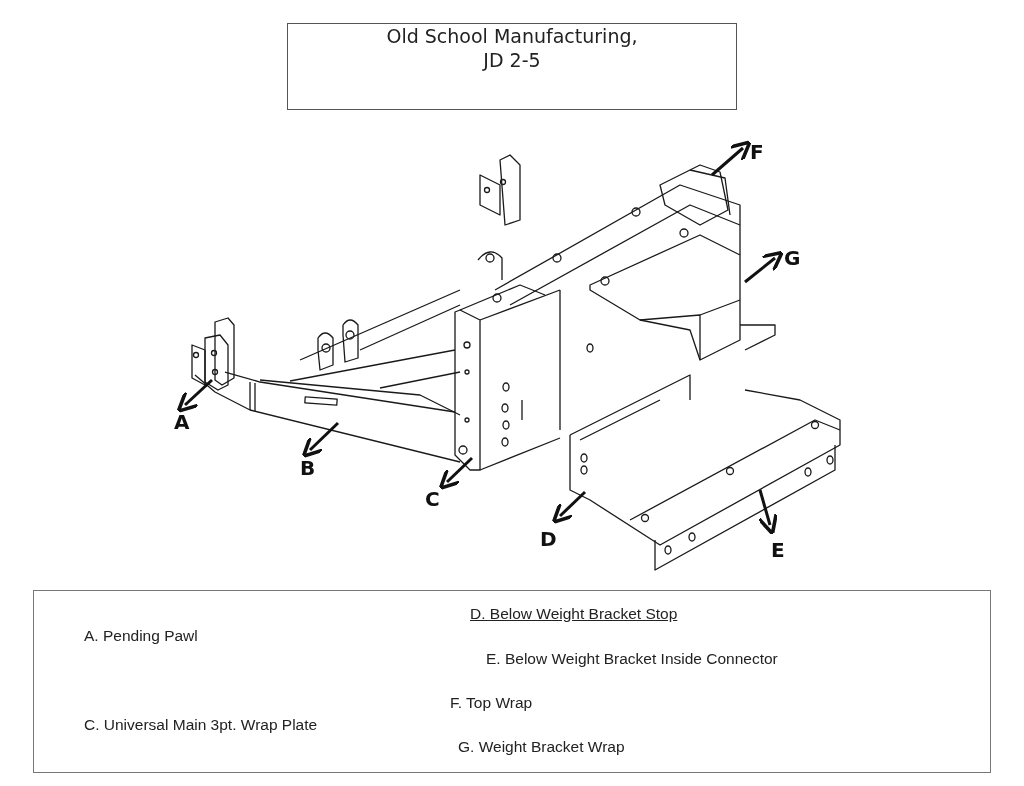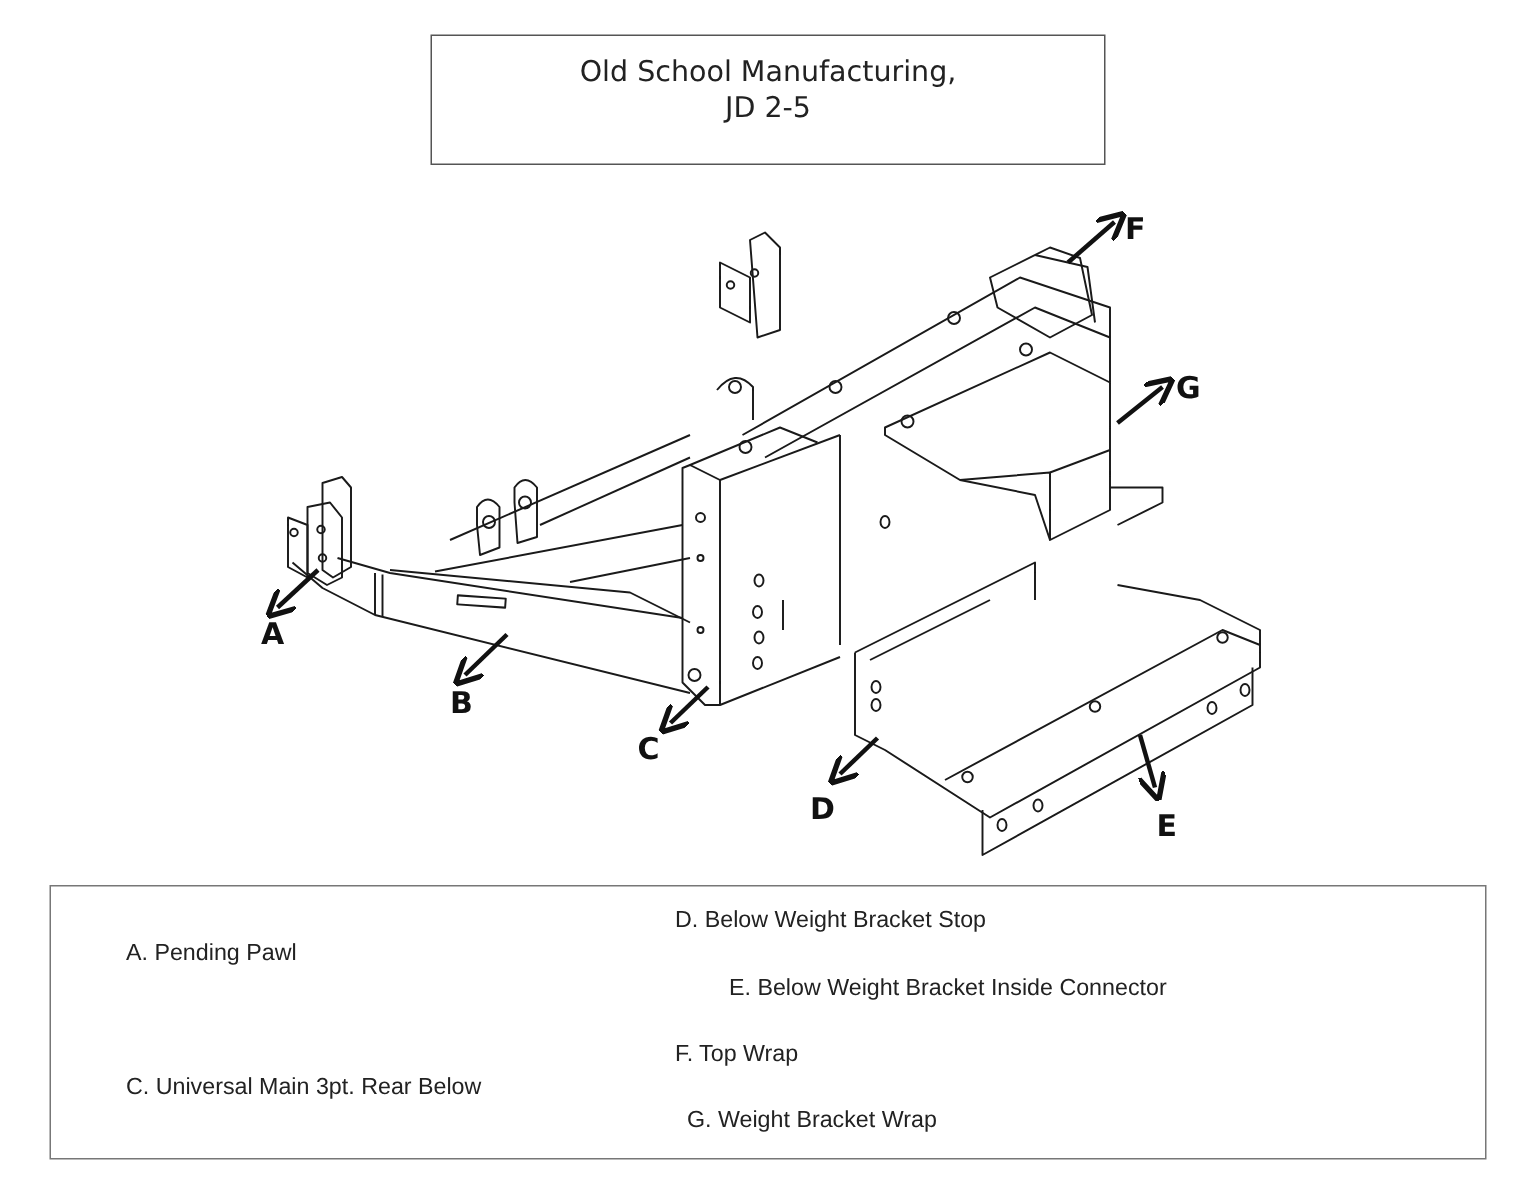--- a/index.html
+++ b/index.html
@@ -1,20 +1,20 @@
 <!DOCTYPE html>
 <html><head>
 <meta charset="utf-8">
 <style>
   html, body { margin:0; padding:0; background:#ffffff; }
   body { width:1024px; height:786px; position:relative; overflow:hidden; font-family:"DejaVu Sans", sans-serif; color:#1a1a1a; }
   .title-box {
     position:absolute; left:287px; top:23px; width:450px; height:87px;
     border:1.5px solid #555; box-sizing:border-box;
-    text-align:center; font-size:19px; line-height:24px; padding-top:12px;
+    text-align:center; font-size:19px; line-height:24px; padding-top:0;
     color:#222;
   }
   .title-box div { white-space:nowrap; }
   .drawing { position:absolute; left:0; top:115px; width:1024px; height:470px; }
   .legend-box {
     position:absolute; left:33px; top:590px; width:958px; height:183px;
     border:1.5px solid #777; box-sizing:border-box;
     font-family:"Liberation Sans", sans-serif; font-size:15.5px; color:#222;
   }
   .legend-item { position:absolute; white-space:nowrap; }
@@ -145,18 +145,18 @@
   <text class="callout-letter" x="300" y="475">B</text>
   <text class="callout-letter" x="425" y="506">C</text>
   <text class="callout-letter" x="540" y="546">D</text>
   <text class="callout-letter" x="771" y="557">E</text>
   <text class="callout-letter" x="750" y="159">F</text>
   <text class="callout-letter" x="784" y="265">G</text>
 </svg>
 
 <div class="legend-box">
   <div class="legend-item" style="left:50px; top:36px;">A. Pending Pawl</div>
-  <div class="legend-item" style="left:50px; top:125px;">C. Universal Main 3pt. Rear Below</div>
-  <div class="legend-item" style="left:416px; top:14px;">D. Below Weight Bracket Stop</div>
+  <div class="legend-item" style="left:50px; top:125px;">C. Universal Main 3pt. Wrap Plate</div>
+  <div class="legend-item" style="left:436px; top:14px;text-decoration:underline;">D. Below Weight Bracket Stop</div>
   <div class="legend-item" style="left:416px; top:59px;margin-left:36px;">E. Below Weight Bracket Inside Connector</div>
   <div class="legend-item" style="left:416px; top:103px;">F. Top Wrap</div>
   <div class="legend-item" style="left:424px; top:147px;">G. Weight Bracket Wrap</div>
 </div>
 
 </body></html>

